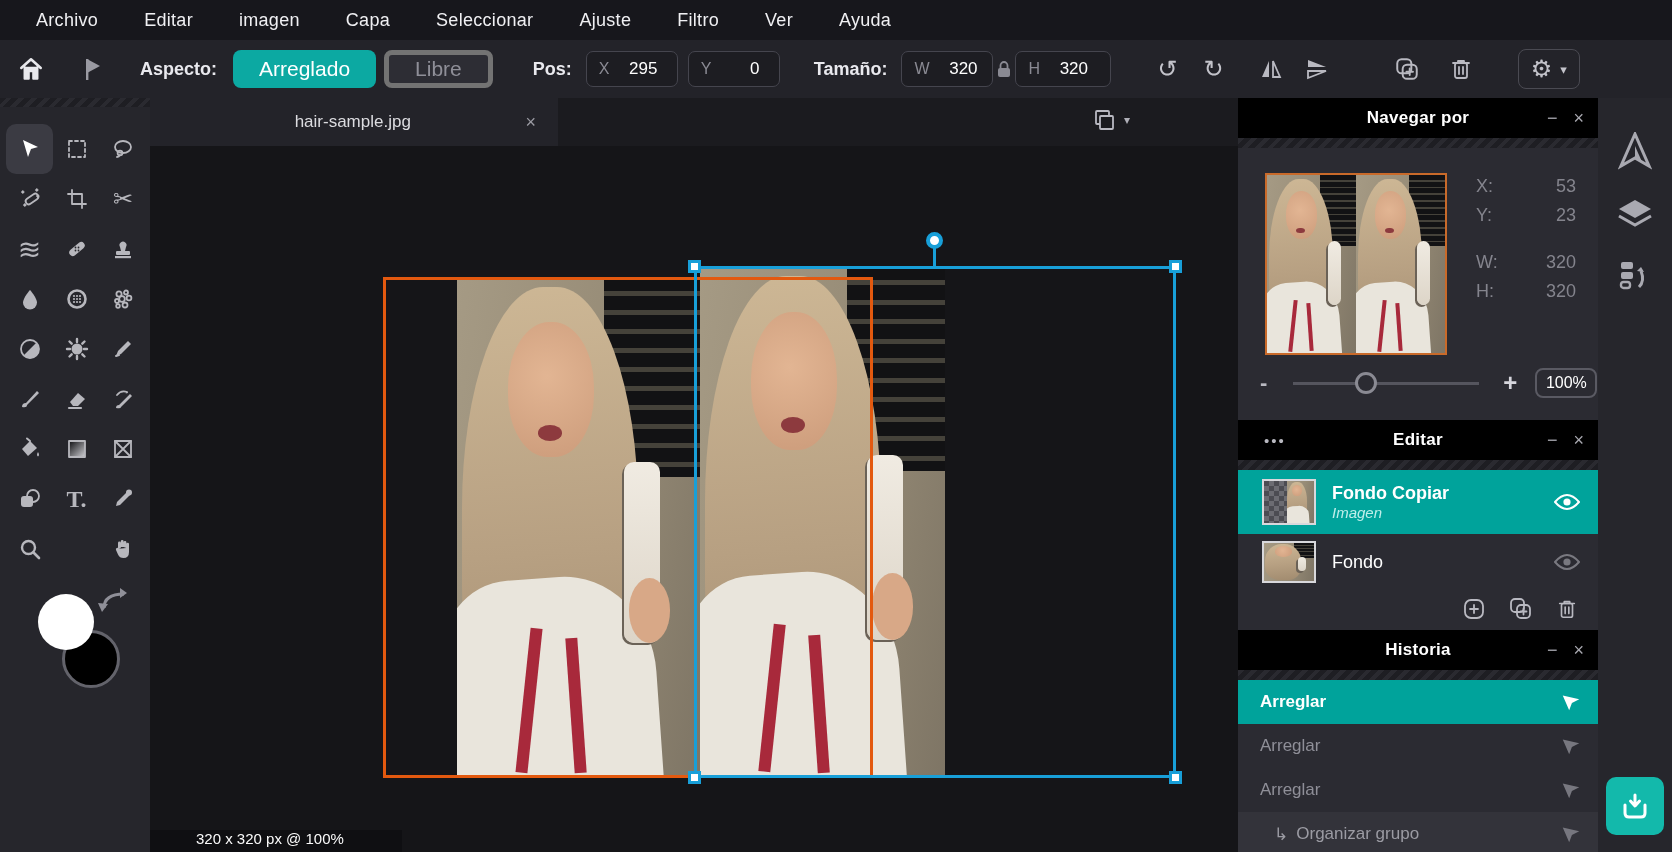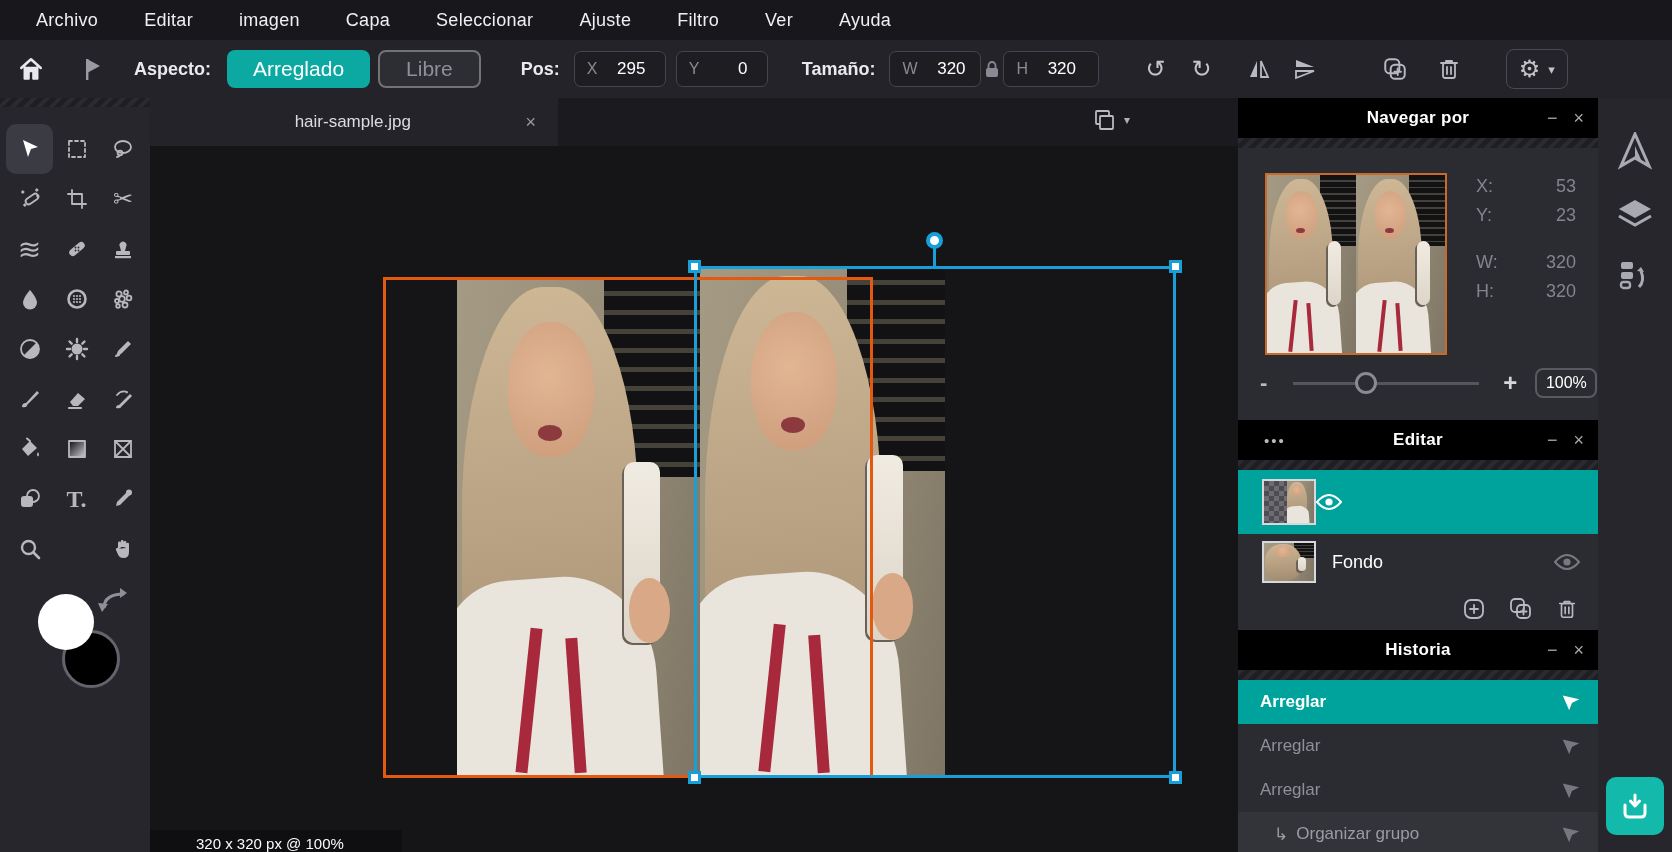--- a/index.html
+++ b/index.html
@@ -13,21 +13,21 @@
   .menubar .mi { font-size:18px; color:#f0f0f3; cursor:default; letter-spacing:.3px; }
 
   
   .toolbar { position:absolute; left:0; top:40px; width:1672px; height:58px; background:#232329;
     display:flex; align-items:center; z-index:39; }
   .tb-ic { width:34px; height:34px; display:flex; align-items:center; justify-content:center; color:#b9b9c1; }
   .tb-label { font-size:18px; color:#e9e9ee; font-weight:bold; }
   .seg { height:38px; padding:0 26px; border-radius:8px; display:flex; align-items:center;
     font-size:21px; }
   .seg.on { background:#0ca9a2; color:#fff; }
-  .seg.off { background:#2d2d34; color:#8f8f98; border:2px solid #737373; margin-left:8px;}
+  .seg.off { background:#2d2d34; color:#8f8f98; border:5px solid #737373; margin-left:8px;}
   .field { height:36px; background:#1d1d22; border:1px solid #45454e; border-radius:7px;
     display:flex; align-items:center; padding:0 12px; gap:14px; }
   .field .fl { color:#8a8a93; font-size:16px; }
   .field .fv { color:#fff; font-size:17px; min-width:34px; text-align:right; }
   .glyph { font-size:24px; color:#c3c3ca; line-height:1; }
   .gearbtn { height:40px; border:1px solid #4a4a52; border-radius:8px; display:flex;
     align-items:center; gap:8px; padding:0 12px; }
 
   
   .palette { position:absolute; left:0; top:98px; width:150px; height:754px; background:#26262c; z-index:30;}
@@ -75,21 +75,21 @@
 
   .orange-box { position:absolute; left:233px; top:131px; width:490px; height:501px;
     border:3px solid #e3590f; z-index:5; }
   .blue-box { position:absolute; left:544px; top:120px; width:482px; height:512px;
     border:3px solid #189fd8; z-index:6; }
   .handle { position:absolute; width:13px; height:13px; background:#fff; border:3px solid #189fd8; z-index:7;}
   .rot-stem { position:absolute; left:783px; top:96px; width:3px; height:26px; background:#189fd8; z-index:6;}
   .rot-circle { position:absolute; left:776px; top:86px; width:17px; height:17px; border-radius:50%;
     background:#fff; border:4px solid #189fd8; z-index:7; }
   .statusbar { position:absolute; left:0; top:684px; width:252px; height:22px; background:#0f0f12;
-    display:flex; align-items:flex-end; padding-left:46px; z-index:8;}
+    display:flex; align-items:flex-start; padding-left:46px; z-index:8;}
   .statusbar span { font-size:15px; color:#fafafa; }
 
   
   .rightpanel { position:absolute; left:1238px; top:98px; width:360px; height:754px; background:#2b2b32; z-index:30;}
   .phead { position:relative; height:40px; background:#000000; display:flex; align-items:center; }
   .phead .ptitle { position:absolute; left:0; right:0; text-align:center; font-weight:bold;
     font-size:17px; color:#fff; letter-spacing:.3px;}
   .phead .pctr { position:absolute; right:14px; display:flex; gap:16px; color:#a9a9b1; font-size:18px; z-index:2;}
   .phead .pdots { position:absolute; left:26px; color:#b9b9c1; font-size:15px; letter-spacing:2px; z-index:2;}
   .phatch { height:10px; }
@@ -156,21 +156,21 @@
         <path d="M3 11 L12 3 L21 11" fill="none" stroke="#e8e8ec" stroke-width="2.4"></path>
         <path d="M6 10 V21 H10 V14 H14 V21 H18 V10" fill="#e8e8ec" stroke="#e8e8ec"></path>
       </svg>
   </div>
   <div class="tb-ic" style="margin-left:28px">
     <svg width="24" height="24" viewBox="0 0 24 24">
         <path d="M6 2 L19 9 L6 16 Z" fill="#9a9aa2"></path>
         <rect x="5" y="2" width="2.4" height="21" fill="#9a9aa2"></rect>
       </svg>
   </div>
-  <span class="tb-label" style="margin-left:24px">Aspecto:</span>
+  <span class="tb-label" style="margin-left:30px">Aspecto:</span>
   <div class="seg on" style="margin-left:16px">Arreglado</div>
   <div class="seg off">Libre</div>
 
   <span class="tb-label" style="margin-left:40px">Pos:</span>
   <div class="field" style="margin-left:14px; width:92px">
     <span class="fl">X</span>
     <span class="fv">295</span>
   </div>
   <div class="field" style="margin-left:10px; width:92px">
     <span class="fl">Y</span>
@@ -555,20 +555,24 @@
     <div class="layer-row sel lrow-sel">
       <div class="lthumb">
         <div class="scene" style="left:45%; top:0; width:55%; height:100%">
           <div class="sc-wall"></div>
             <div class="sc-hair"></div>
             <div class="sc-face"></div>
             <div class="sc-sweater"></div>
         </div>
         <div class="lcheck"></div>
       </div>
+      <div class="lmeta">
+        <div class="lname" style="font-weight:bold">Fondo Copiar</div>
+        <div class="ltype">Imagen</div>
+      </div>
       <svg class="leye" width="26" height="18" viewBox="0 0 26 18">
           <path d="M1 9 Q13 -5 25 9 Q13 23 1 9 Z" fill="none" stroke="#fff" stroke-width="2"></path>
           <circle cx="13" cy="9" r="3.6" fill="#fff"></circle>
         </svg>
     </div>
 
     <div class="layer-row" style="height:56px">
       <div class="lthumb" style="height:42px">
         <div class="scene" style="left:0; top:0; width:100%; height:100%">
           <div class="sc-wall"></div>

